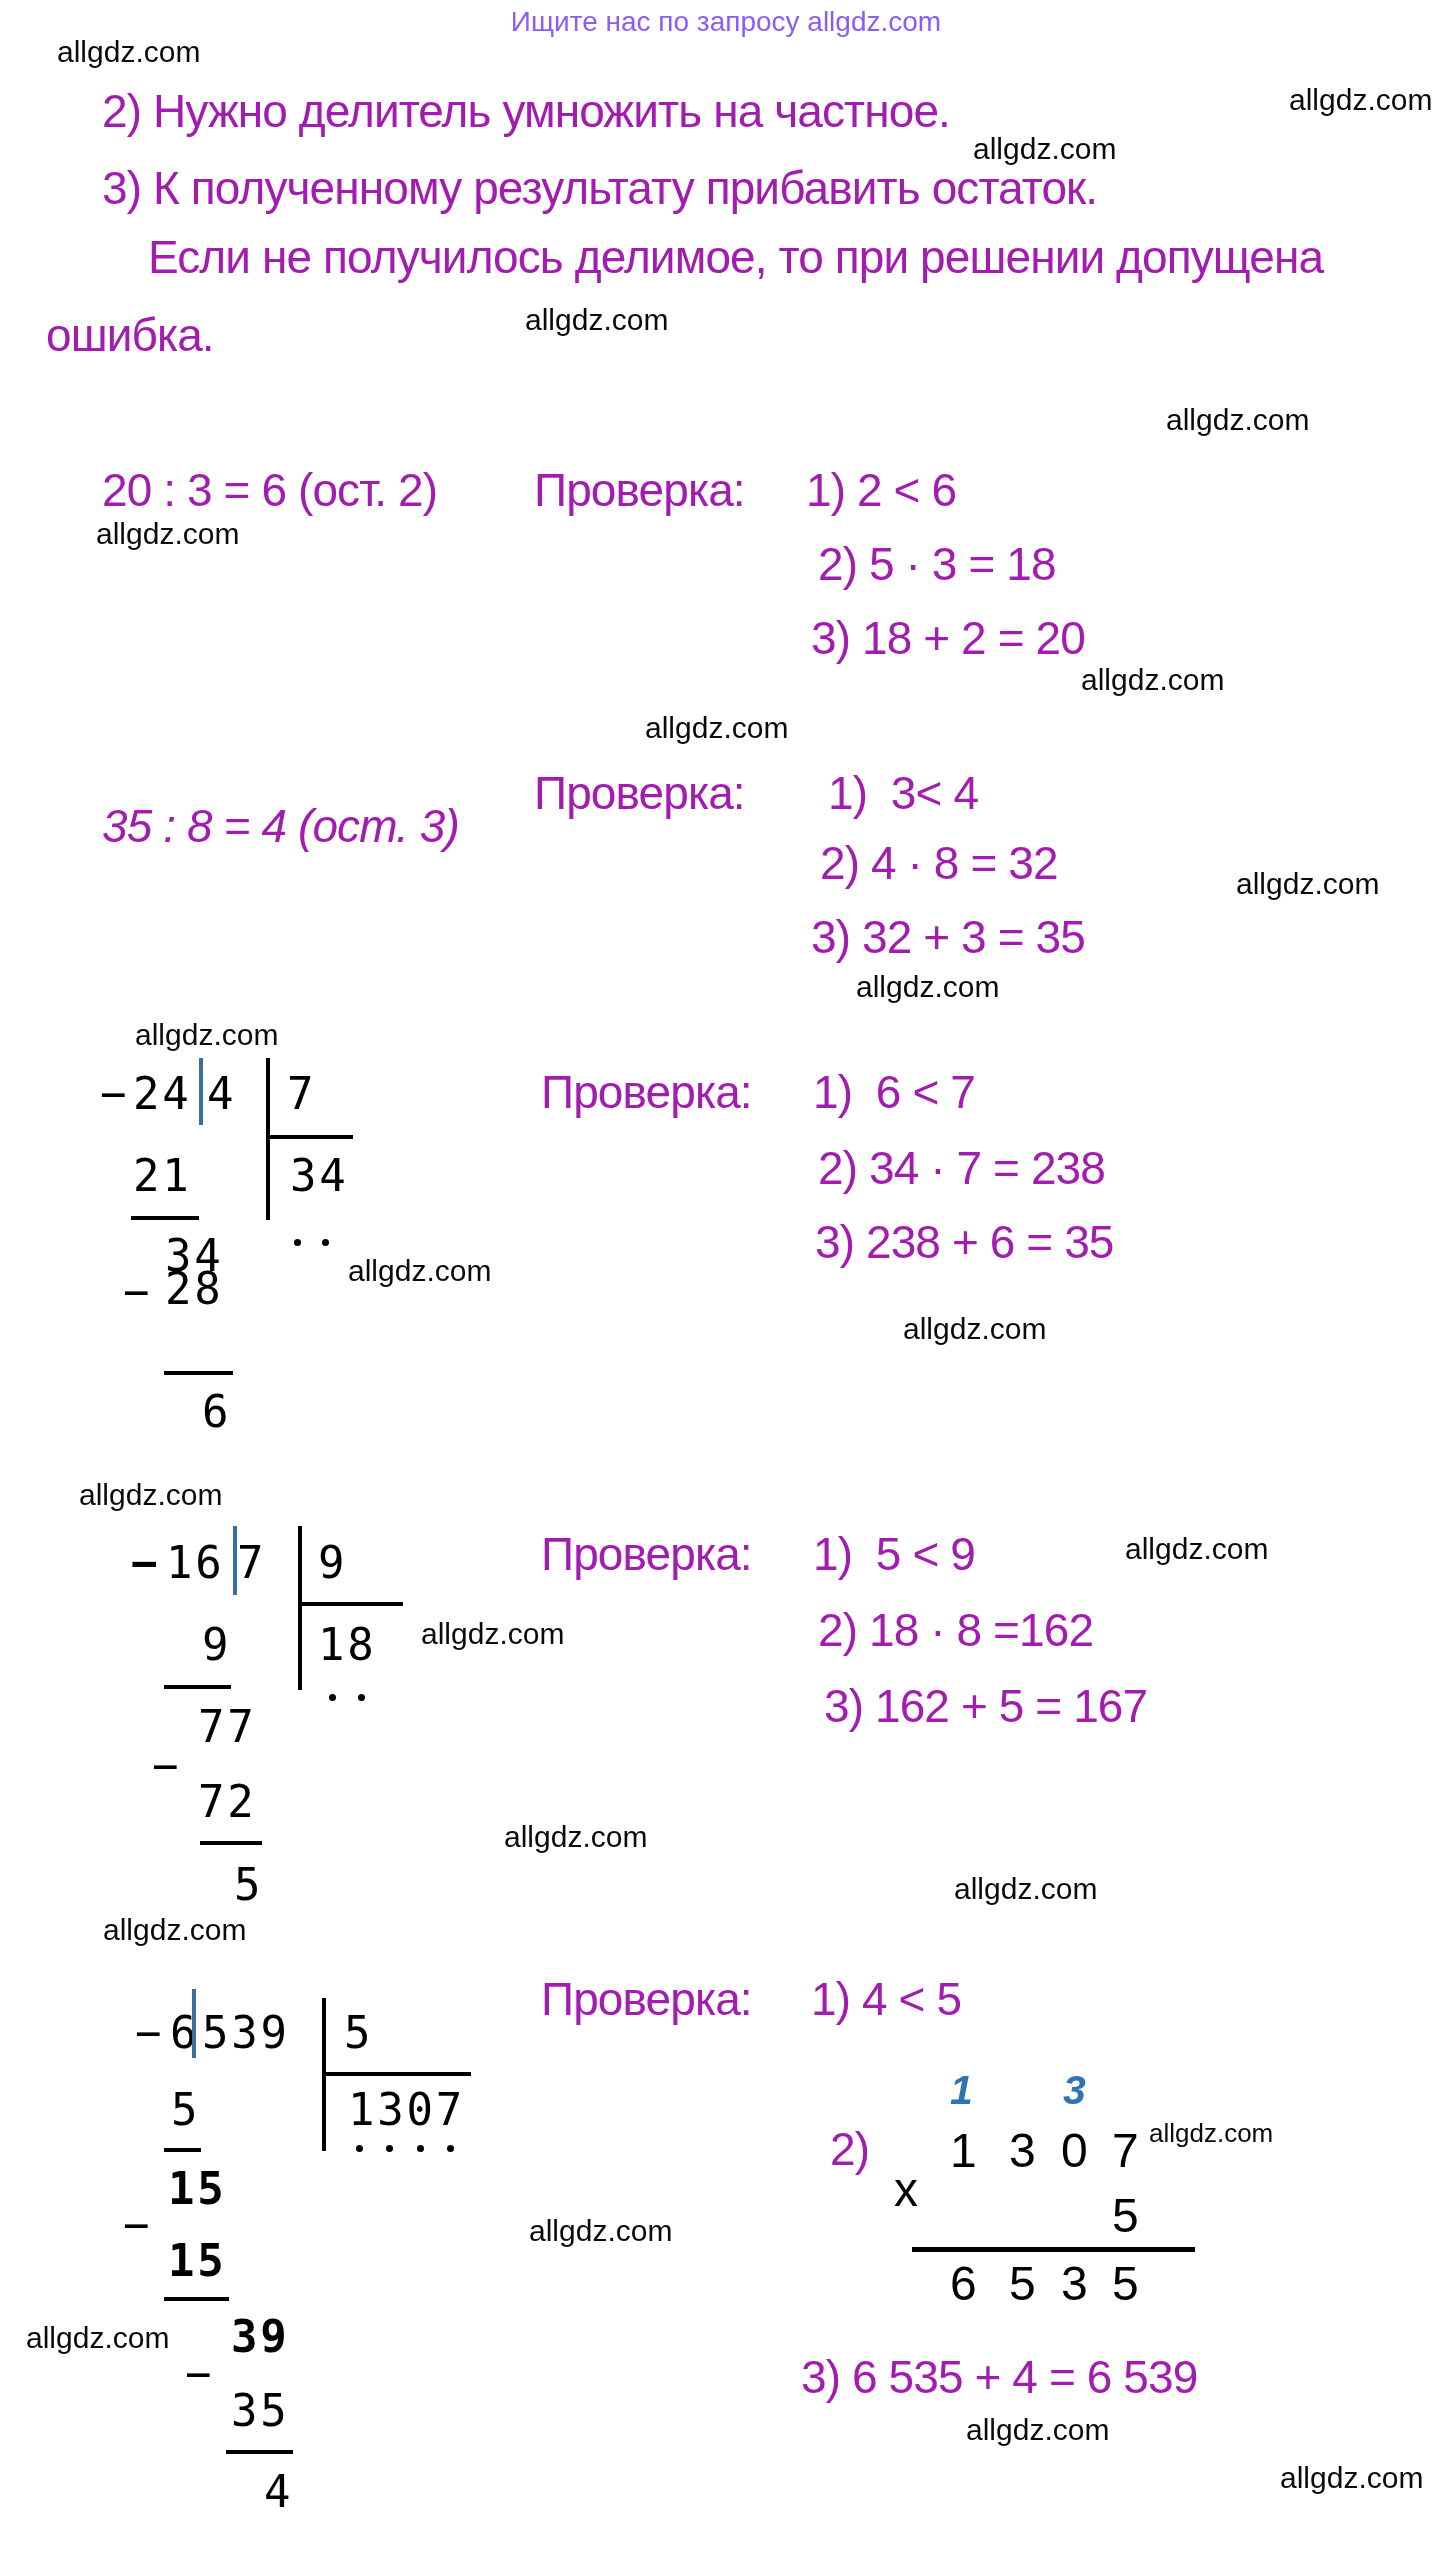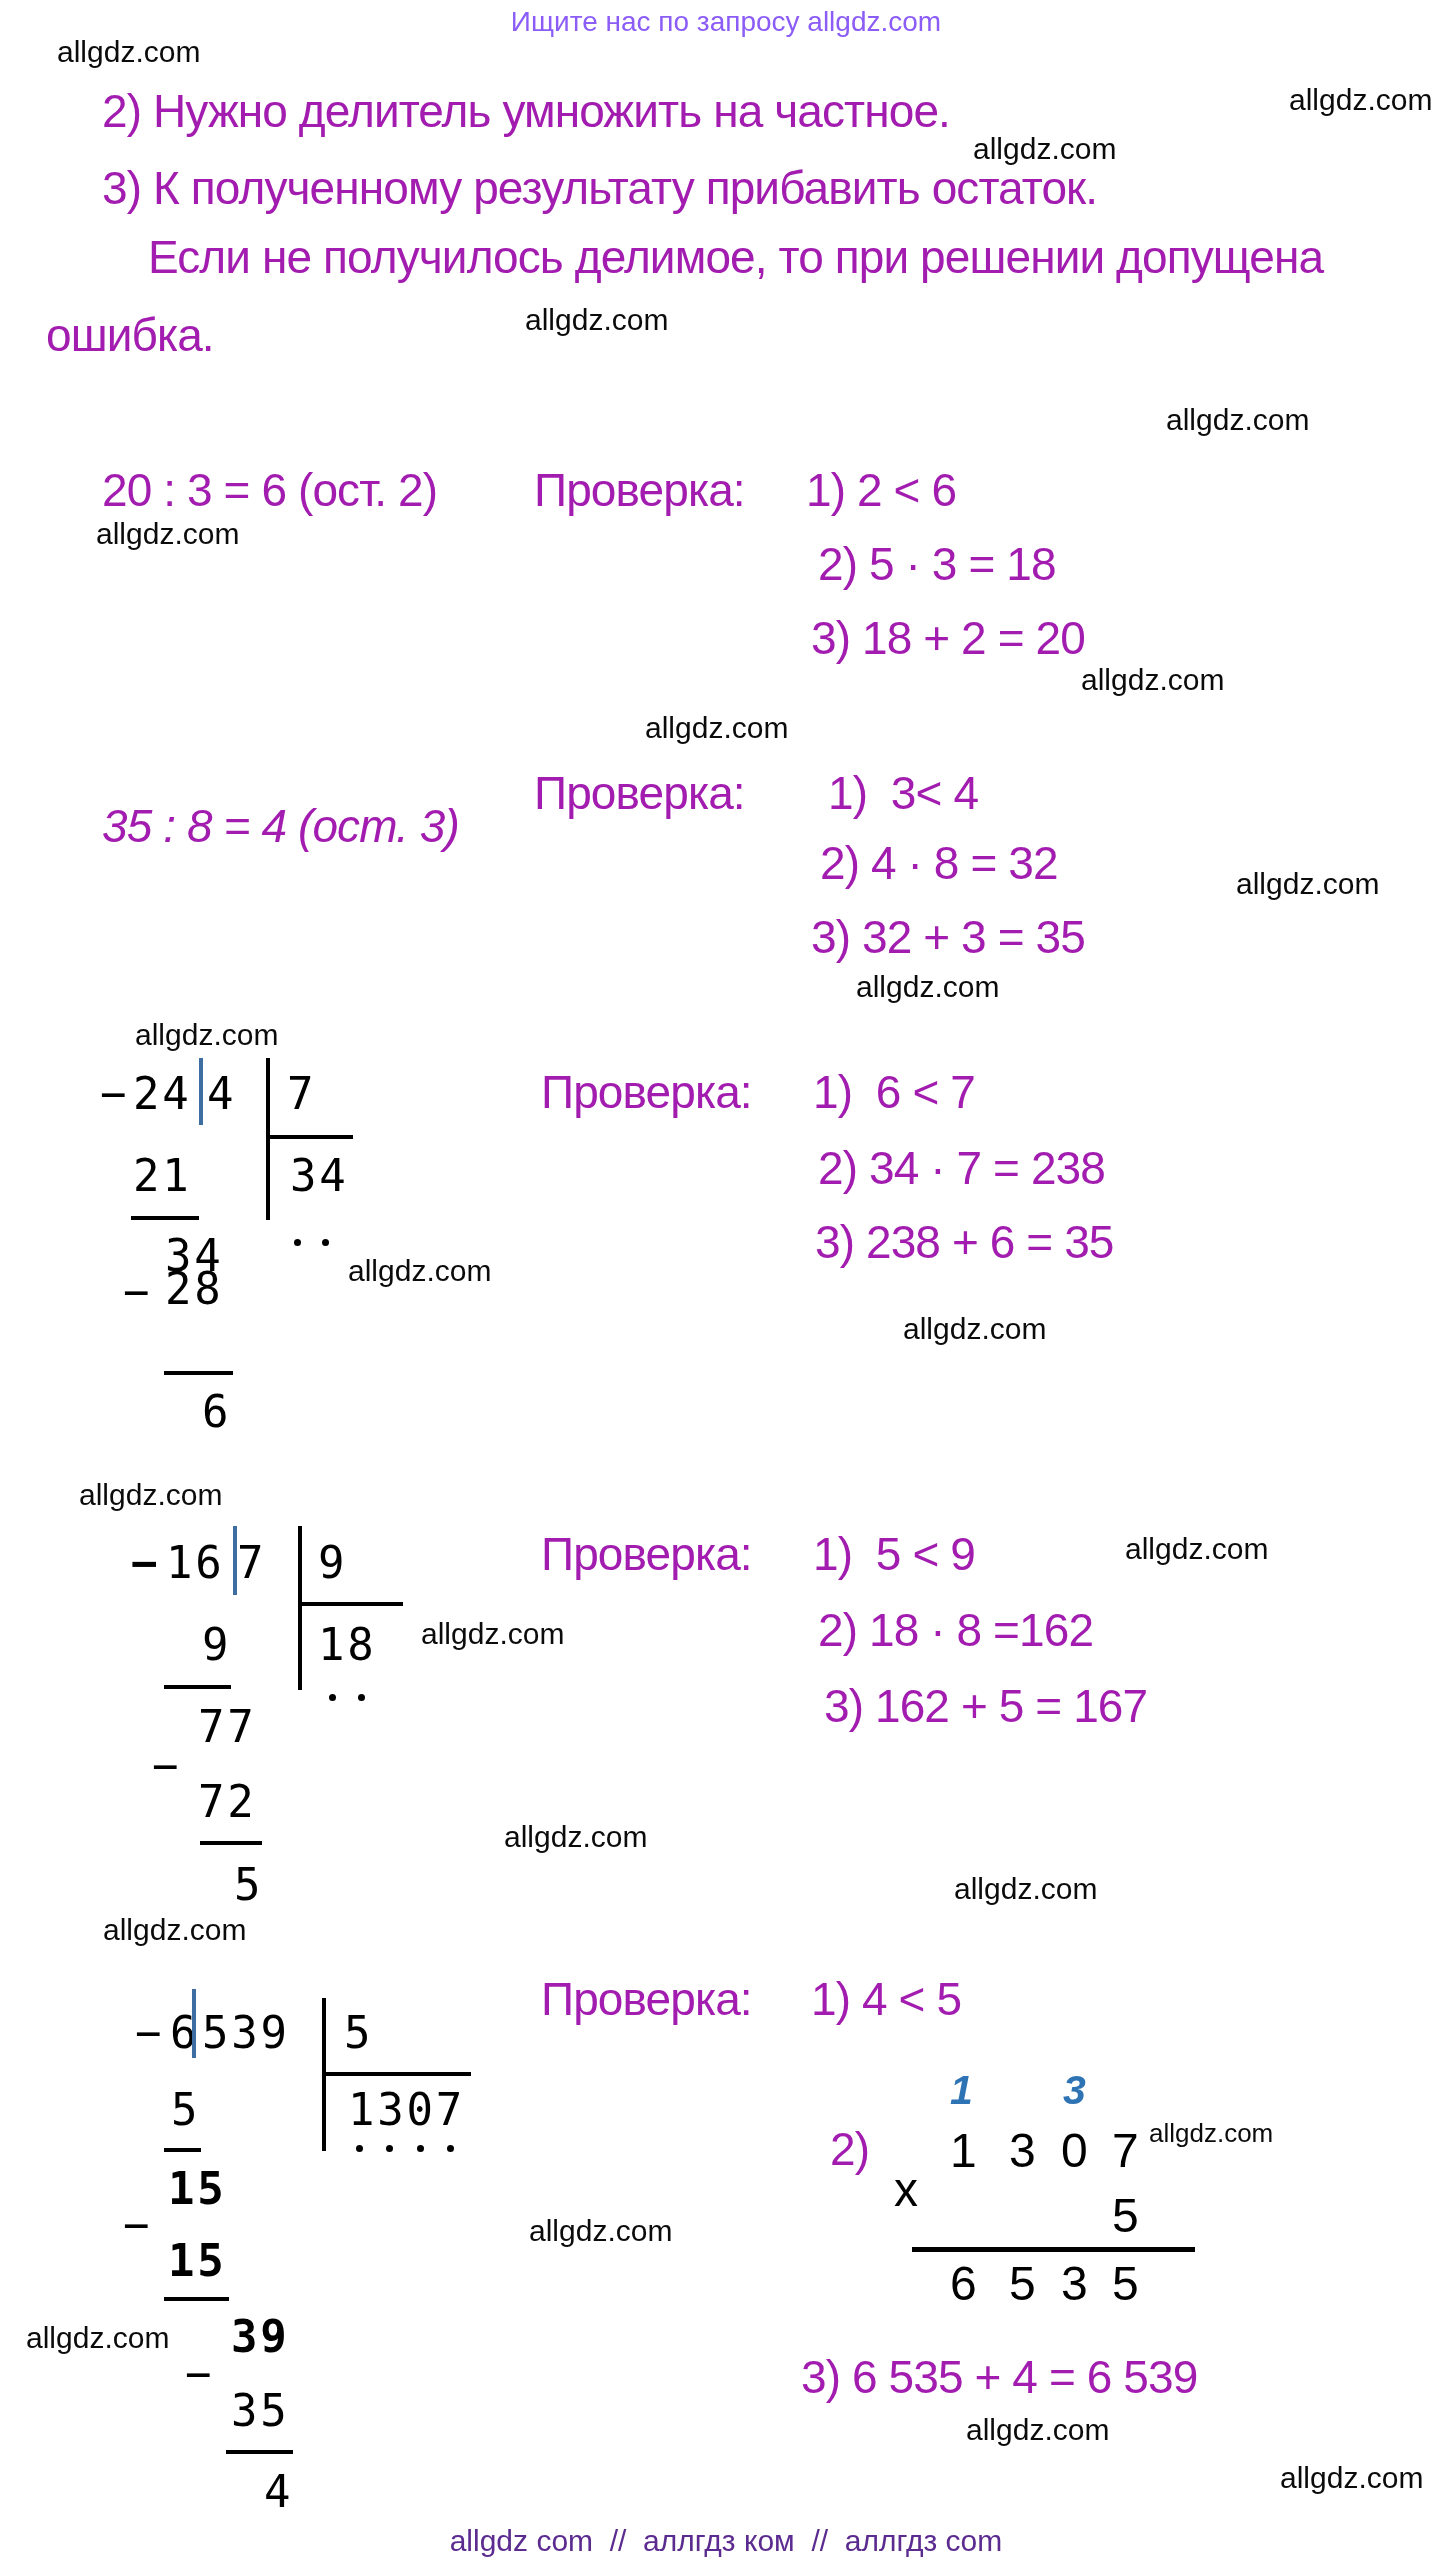--- a/index.html
+++ b/index.html
@@ -156,16 +156,15 @@
   <span class="mdigit" style="left:1112px;top:2127px;">7</span>
   <span class="mdigit" style="left:1112px;top:2192px;">5</span>
   <div class="ln" style="left:912px;top:2247px;width:283px;height:4.6px;"></div>
   <span class="mdigit" style="left:950px;top:2260px;">6</span>
   <span class="mdigit" style="left:1009px;top:2260px;">5</span>
   <span class="mdigit" style="left:1061px;top:2260px;">3</span>
   <span class="mdigit" style="left:1112px;top:2260px;">5</span>
 
   <div class="txt" style="left:801px;top:2353px;">3) 6 535 + 4 = 6 539</div>
 
-  <div class="footer" style="color:#5b2b8f;">allgdz com  //  аллгдз ком  //  аллгдз com</div>
 
 </div>
 
 
 </body></html>

